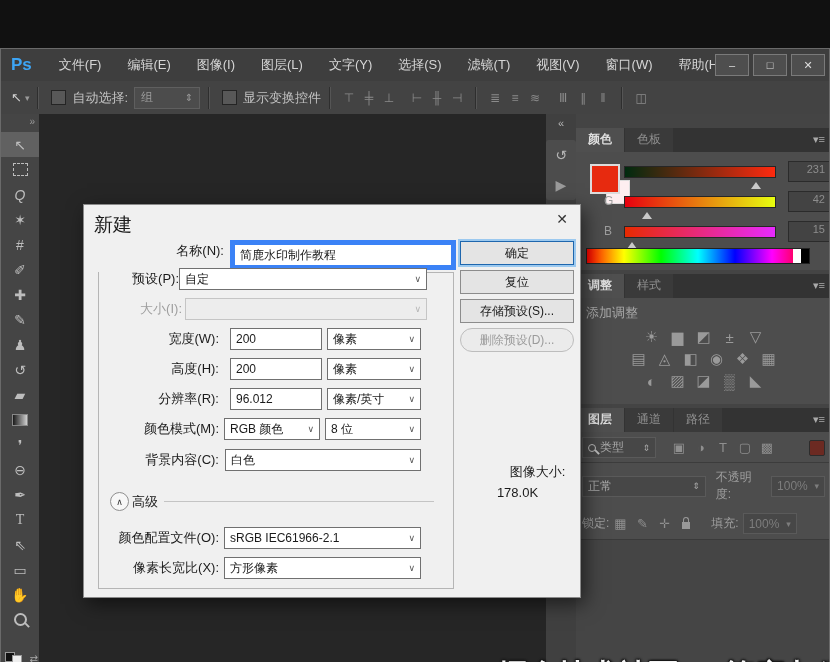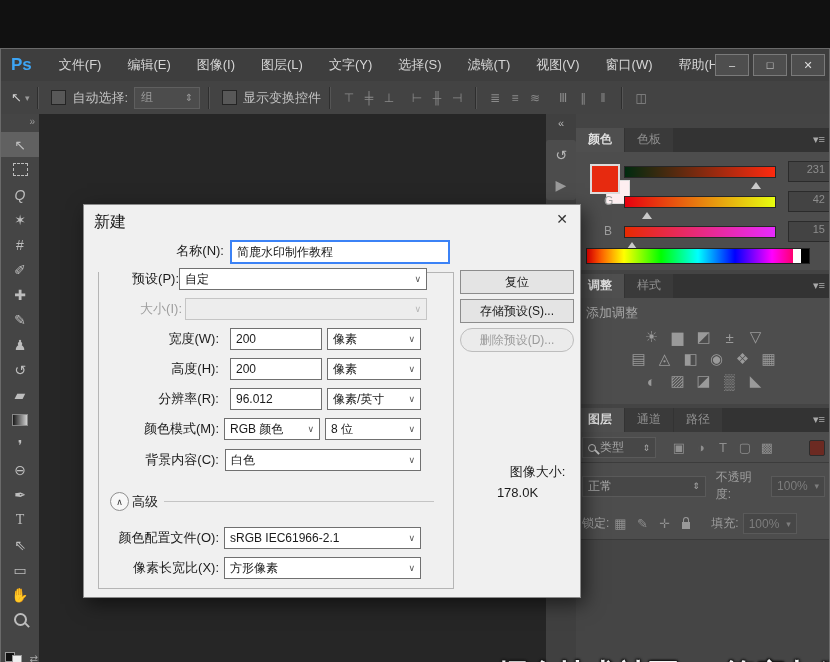--- a/index.html
+++ b/index.html
@@ -57,27 +57,27 @@
   .lrow{display:flex;align-items:center;color:#9e9e9e;font-size:12px;}
   .lsel{background:#474747;border:1px solid #5a5a5a;color:#a8a8a8;display:flex;align-items:center;padding:0 5px;height:19px;font-size:12px;}
   .lico{width:22px;height:18px;display:flex;align-items:center;justify-content:center;color:#8f8f8f;font-size:13px;}
   .icon-lock{width:8px;height:7px;background:#999;position:relative;margin-top:4px;}
   .icon-lock::before{content:'';position:absolute;left:1px;top:-5px;width:4px;height:4px;border:1.5px solid #999;
                      border-bottom:none;border-radius:3px 3px 0 0;}
   .redtoggle{width:14px;height:14px;background:#6c2a22;border:1px solid #2c2c2c;border-radius:2px;}
   
   .dialog{left:82px;top:155px;width:496px;height:392px;background:#f0f0f0;border:1px solid #8a8a8a;
           box-shadow:4px 6px 18px rgba(0,0,0,0.55);color:#1a1a1a;font-size:13px;}
-  .dtitle{position:absolute;left:10px;top:7px;font-size:16px;}
+  .dtitle{position:absolute;left:10px;top:7px;font-size:19px;}
   .dclose{position:absolute;right:12px;top:6px;font-size:14px;color:#333;}
   .dlabel{position:absolute;height:21px;line-height:21px;text-align:right;background:#f0f0f0;white-space:nowrap;}
   .dlabel.dis{color:#9e9e9e;}
   .dinput{position:absolute;height:20px;background:#fff;border:1px solid #707070;line-height:20px;
           padding:0 5px;font-size:12px;white-space:nowrap;overflow:hidden;}
-  .dinput.focus{border:2px solid #3b82f6;}
+  .dinput.focus{border:5px solid #3b82f6;}
   .dsel{position:absolute;height:20px;background:#fff;border:1px solid #707070;display:flex;align-items:center;
         padding:0 5px;font-size:12px;}
   .dsel .car{margin-left:auto;color:#555;font-size:9px;}
   .dsel.dis{background:#ededed;border-color:#c5c5c5;color:#9e9e9e;}
   .dsel.dis .car{color:#b5b5b5;}
   .dbtn{position:absolute;left:376px;width:112px;height:22px;background:#e4e4e4;border:1px solid #8c8c8c;
         display:flex;align-items:center;justify-content:center;font-size:12px;}
   .dbtn.primary{border:1px solid #1e66ad;box-shadow:0 0 0 2px #9cc9ef;}
   .dbtn.dis{color:#9b9b9b;background:#ebebeb;border-color:#bdbdbd;box-shadow:none;border-radius:12px;}
   .groupbox{position:absolute;left:14px;top:67px;width:354px;height:315px;border:1px solid #b5b5b5;}
@@ -356,20 +356,21 @@
 
   <div class="abs dialog">
     <div class="dtitle">新建</div>
     <div class="dclose">✕</div>
 
     <div class="groupbox"></div>
 
     <div class="dlabel" style="left:40px;top:35px;width:100px">名称(N):</div>
     <div class="dinput focus" style="left:146px;top:35px;width:206px">简鹿水印制作教程</div>
 
+    <div class="dbtn primary" style="top:36px">确定</div>
     <div class="dbtn" style="top:65px">复位</div>
     <div class="dbtn" style="top:94px">存储预设(S)...</div>
     <div class="dbtn dis" style="top:123px">删除预设(D)...</div>
 
     <div class="dlabel" style="left:15px;top:63px;width:80px">预设(P):</div>
     <div class="dsel" style="left:95px;top:63px;width:236px">
       <span>自定</span>
       <span class="car">∨</span>
     </div>
 

